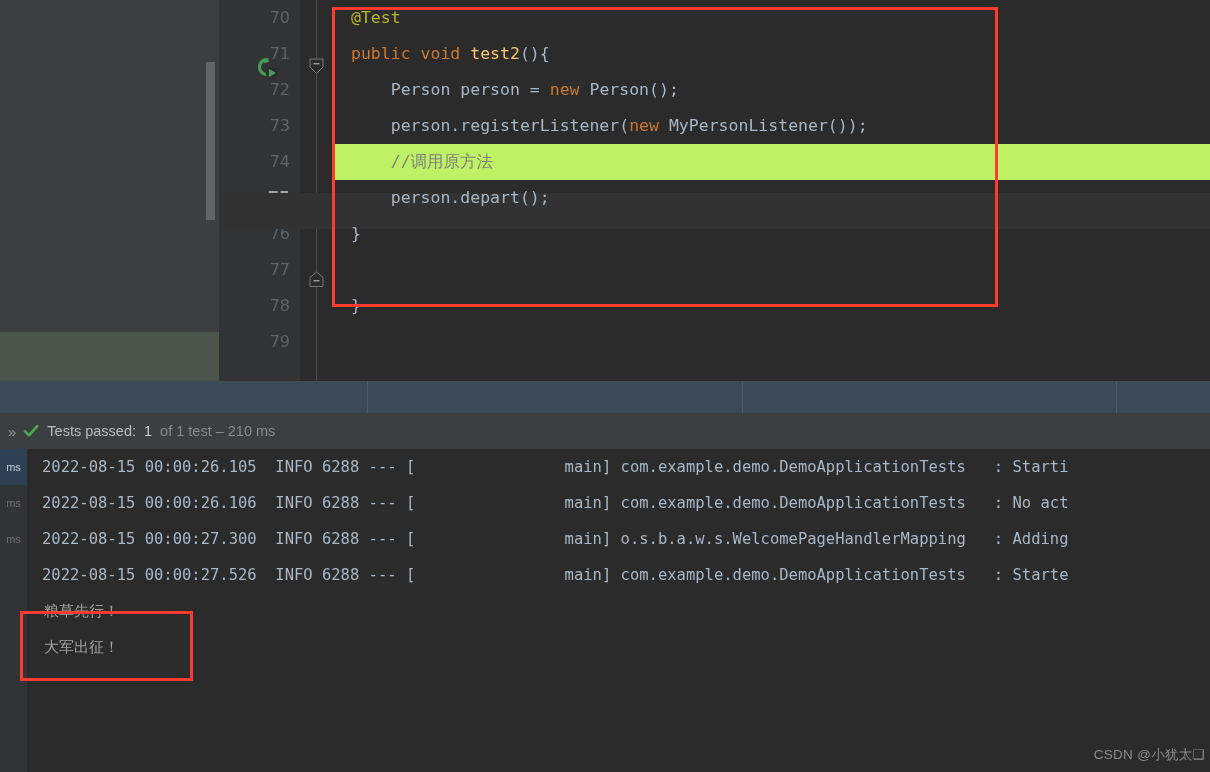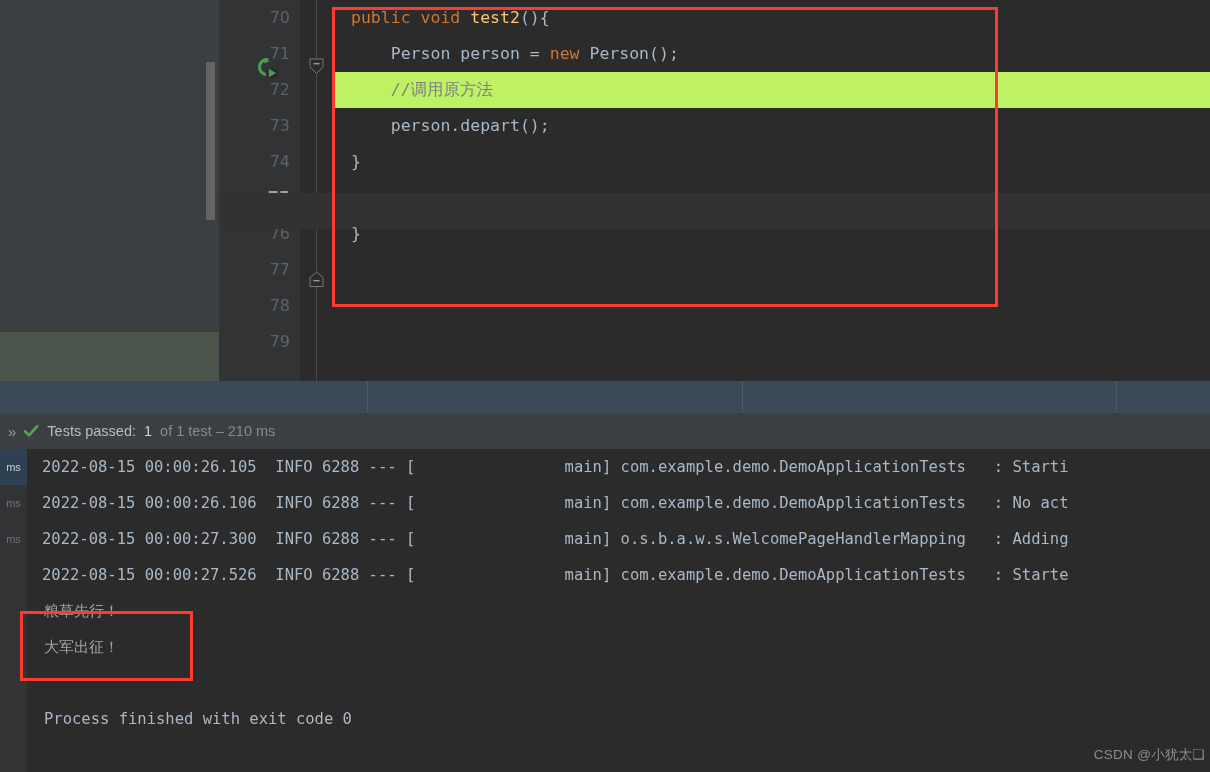--- a/index.html
+++ b/index.html
@@ -190,22 +190,24 @@
         <path d="M12 3.5 a7.5 7.5 0 1 0 7.3 9.2" fill="none" stroke="#499C54" stroke-width="3.2" stroke-linecap="round"></path>
         <path d="M9.5 2 L14.5 5.2 L9.3 7.6 Z" fill="#499C54"></path>
         <circle cx="17" cy="17" r="6.3" fill="#2B2B2B"></circle>
         <path d="M13.8 12.8 L21 17 L13.8 21.2 Z" fill="#499C54"></path>
       </svg>
     </div>
 
     <div class="current-line-stripe"></div>
 
     <div class="code" id="code">
+        <div class="code-line"><span class="ann">@Test</span></div>
         <div class="code-line"><span class="kw">public </span><span class="kw">void </span><span class="mth">test2</span><span class="sep">(){</span></div>
         <div class="code-line"><span>    </span><span class="cls">Person person = </span><span class="kw">new </span><span class="cls">Person();</span></div>
+        <div class="code-line"><span>    </span><span class="cls">person.registerListener(</span><span class="kw">new </span><span class="cls">MyPersonListener());</span></div>
         <div class="code-line hl"><span>    </span><span class="cmt">//调用原方法</span></div>
         <div class="code-line"><span>    </span><span class="cls">person.depart();</span></div>
         <div class="code-line"><span class="sep">}</span></div>
         <div class="code-line">&nbsp;</div>
         <div class="code-line"><span class="sep">}</span></div>
       </div>
 
     <div class="red-box-code"></div>
   </div>
 
@@ -235,20 +237,19 @@
         <div class="ms-chip">ms</div>
       </div>
     <div class="console-body" id="console-body">
         <div class="log-row"><span class="l-date">2022-08-15 00:00:26.105  </span><span class="l-lvl">INFO 6288 --- [                main] com.example.demo.DemoApplicationTests   : Starti</span></div>
         <div class="log-row"><span class="l-date">2022-08-15 00:00:26.106  </span><span class="l-lvl">INFO 6288 --- [                main] com.example.demo.DemoApplicationTests   : No act</span></div>
         <div class="log-row"><span class="l-date">2022-08-15 00:00:27.300  </span><span class="l-lvl">INFO 6288 --- [                main] o.s.b.a.w.s.WelcomePageHandlerMapping   : Adding</span></div>
         <div class="log-row"><span class="l-date">2022-08-15 00:00:27.526  </span><span class="l-lvl">INFO 6288 --- [                main] com.example.demo.DemoApplicationTests   : Starte</span></div>
         <div class="out-row">粮草先行！</div>
         <div class="out-row">大军出征！</div>
         <div class="out-row">&nbsp;</div>
-        <div class="proc-row">Process finished with exit code 0</div>
       </div>
   </div>
 
   <div class="red-box-out"></div>
 
   <div class="watermark">CSDN @小犹太❑</div>
 </div>
 
 </body></html>

